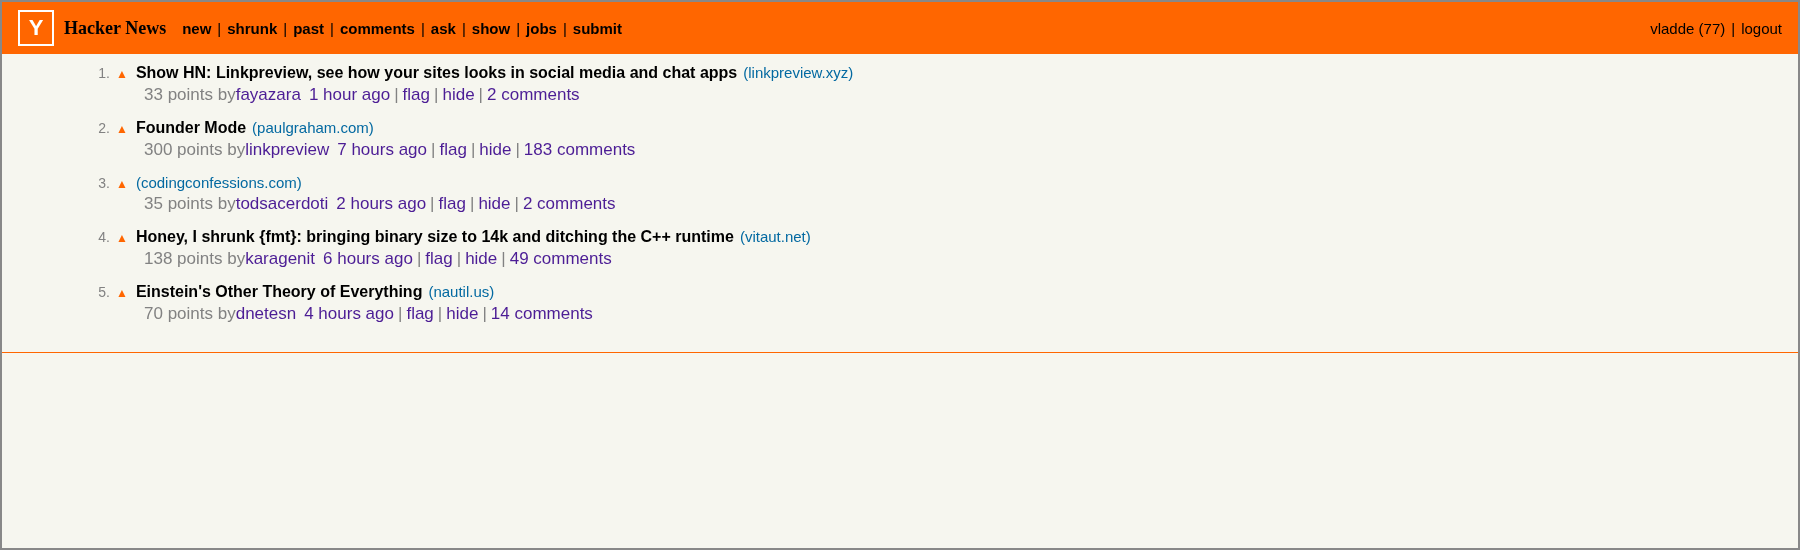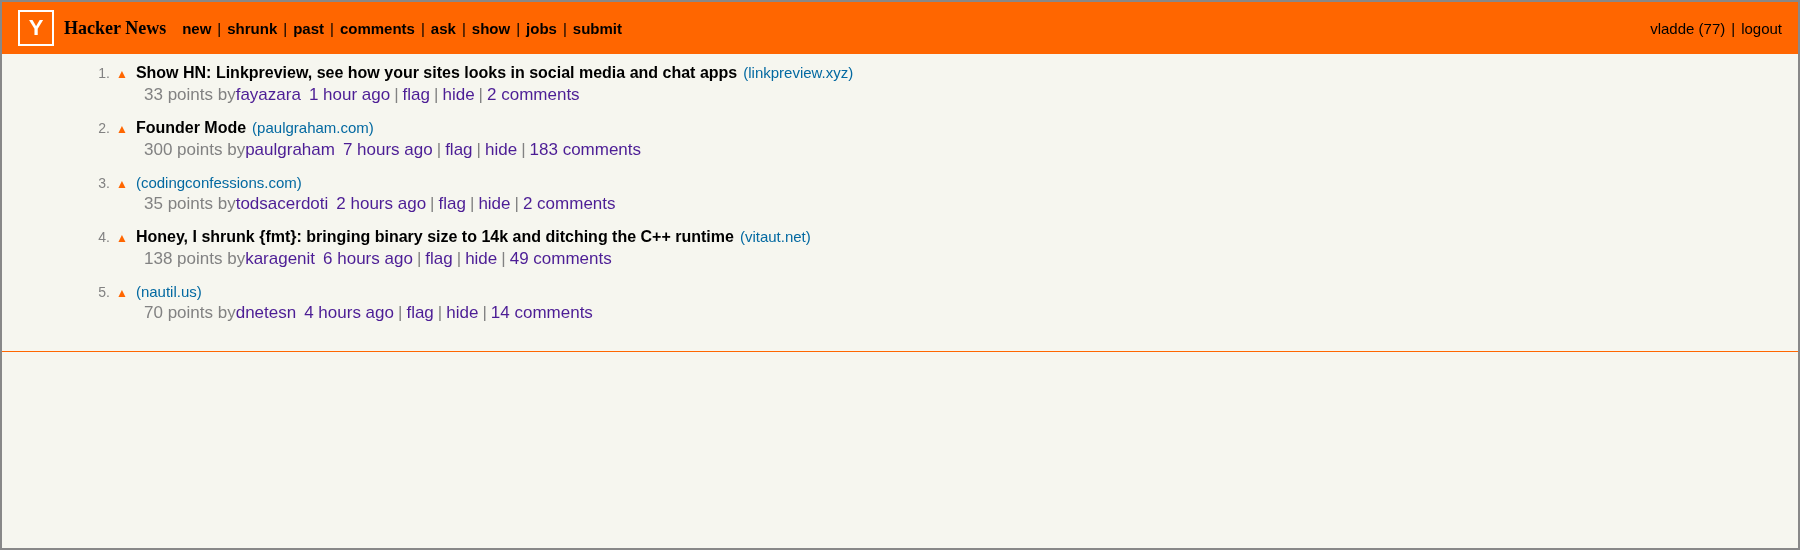--- a/index.html
+++ b/index.html
@@ -190,21 +190,21 @@
     </div>
     <div class="story-item">
       <div class="story-title-row">
         <span class="story-number">2.</span>
         <span class="upvote-arrow">▲</span>
         <a href="#" class="story-title-text">Founder Mode </a>
         <span class="story-domain">(paulgraham.com)</span>
       </div>
       <div class="story-meta">
         <span>300 points by </span>
-        <a href="#" class="meta-link">paulgraham</a>
+        <a href="#" class="meta-link">linkpreview</a>
         <span class="meta-sep"> </span>
         <a href="#" class="meta-link">7 hours ago</a>
         <span class="meta-sep"> | </span>
         <a href="#" class="meta-link">flag</a>
         <span class="meta-sep"> | </span>
         <a href="#" class="meta-link">hide</a>
         <span class="meta-sep"> | </span>
         <a href="#" class="meta-link">183 comments</a>
       </div>
     </div>
@@ -244,20 +244,21 @@
         <span class="meta-sep"> | </span>
         <a href="#" class="meta-link">hide</a>
         <span class="meta-sep"> | </span>
         <a href="#" class="meta-link">49 comments</a>
       </div>
     </div>
     <div class="story-item">
       <div class="story-title-row">
         <span class="story-number">5.</span>
         <span class="upvote-arrow">▲</span>
+        <a href="#" class="story-title-text">Einstein's Other Theory of Everything </a>
         <span class="story-domain">(nautil.us)</span>
       </div>
       <div class="story-meta">
         <span>70 points by </span>
         <a href="#" class="meta-link">dnetesn</a>
         <span class="meta-sep"> </span>
         <a href="#" class="meta-link">4 hours ago</a>
         <span class="meta-sep"> | </span>
         <a href="#" class="meta-link">flag</a>
         <span class="meta-sep"> | </span>

